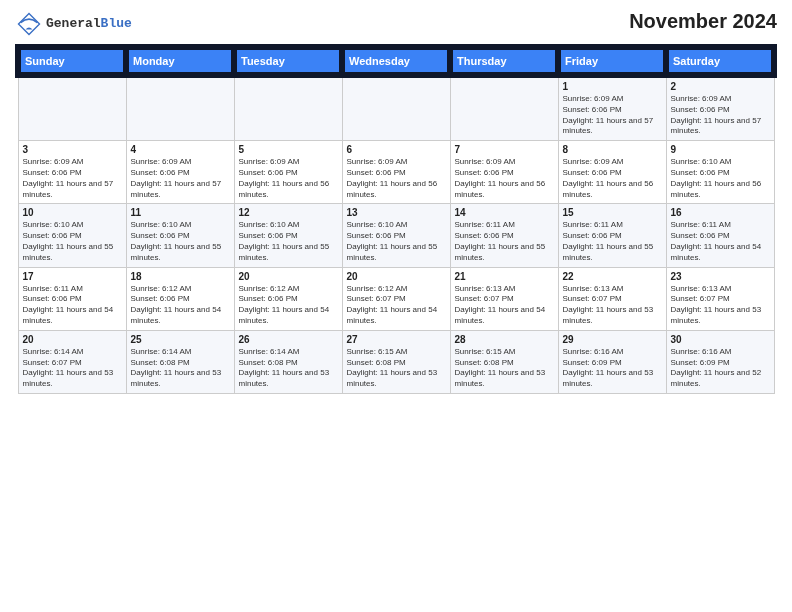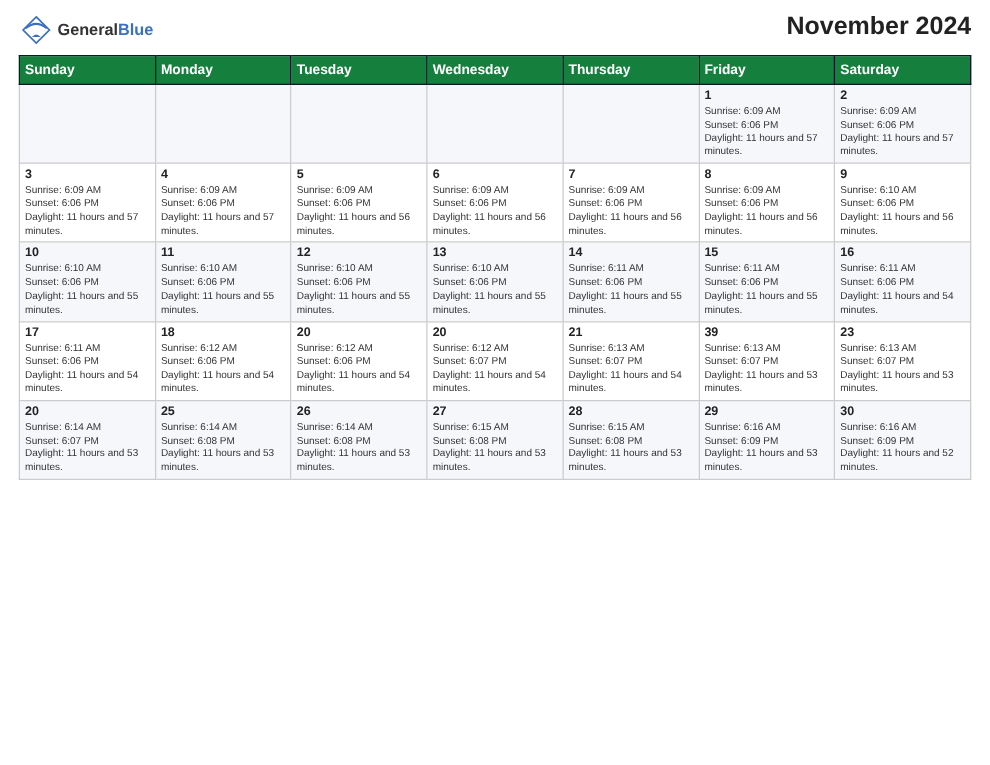--- a/index.html
+++ b/index.html
@@ -19,20 +19,21 @@
     .header {
       display: flex;
       justify-content: space-between;
       align-items: flex-start;
       margin-bottom: 6px;
     }
     .logo {
       display: flex;
       align-items: center;
       gap: 0;
+      font-family: Liberation Mono, monospace;
     }
     .logo-text {
       font-size: 13px;
       font-weight: bold;
       line-height: 1.2;
     }
     .logo-general { color: #333; }
     .logo-blue { color: #3a6fc4; }
     .logo-icon {
       width: 28px;
@@ -52,27 +53,27 @@
       font-size: 13px;
       color: #555;
       margin-top: 2px;
     }
     .calendar {
       width: 100%;
       border-collapse: collapse;
       border: 1px solid #ccc;
     }
     .calendar th {
-      background-color: #15803d;
+      background-color: #3b82f6;
       color: #fff;
       font-size: 11px;
       font-weight: bold;
       padding: 5px 4px;
       text-align: left;
-      border: 1px solid #0f172a;
+      border: 6px solid #0f172a;
     }
     .calendar td {
       vertical-align: top;
       border: 1px solid #ccc;
       padding: 3px 4px;
       font-size: 8.5px;
       color: #333;
       width: calc(100% / 7);
       min-height: 72px;
       background: #fff;
@@ -268,21 +269,21 @@
 Sunset: 6:07 PM
 Daylight: 11 hours and 54 minutes.</div>
           </td>
           <td>
             <span class="day-number">21</span>
             <div class="day-info" style="white-space: pre-line;">Sunrise: 6:13 AM
 Sunset: 6:07 PM
 Daylight: 11 hours and 54 minutes.</div>
           </td>
           <td>
-            <span class="day-number">39</span>
+            <span class="day-number">22</span>
             <div class="day-info" style="white-space: pre-line;">Sunrise: 6:13 AM
 Sunset: 6:07 PM
 Daylight: 11 hours and 53 minutes.</div>
           </td>
           <td>
             <span class="day-number">23</span>
             <div class="day-info" style="white-space: pre-line;">Sunrise: 6:13 AM
 Sunset: 6:07 PM
 Daylight: 11 hours and 53 minutes.</div>
           </td>

